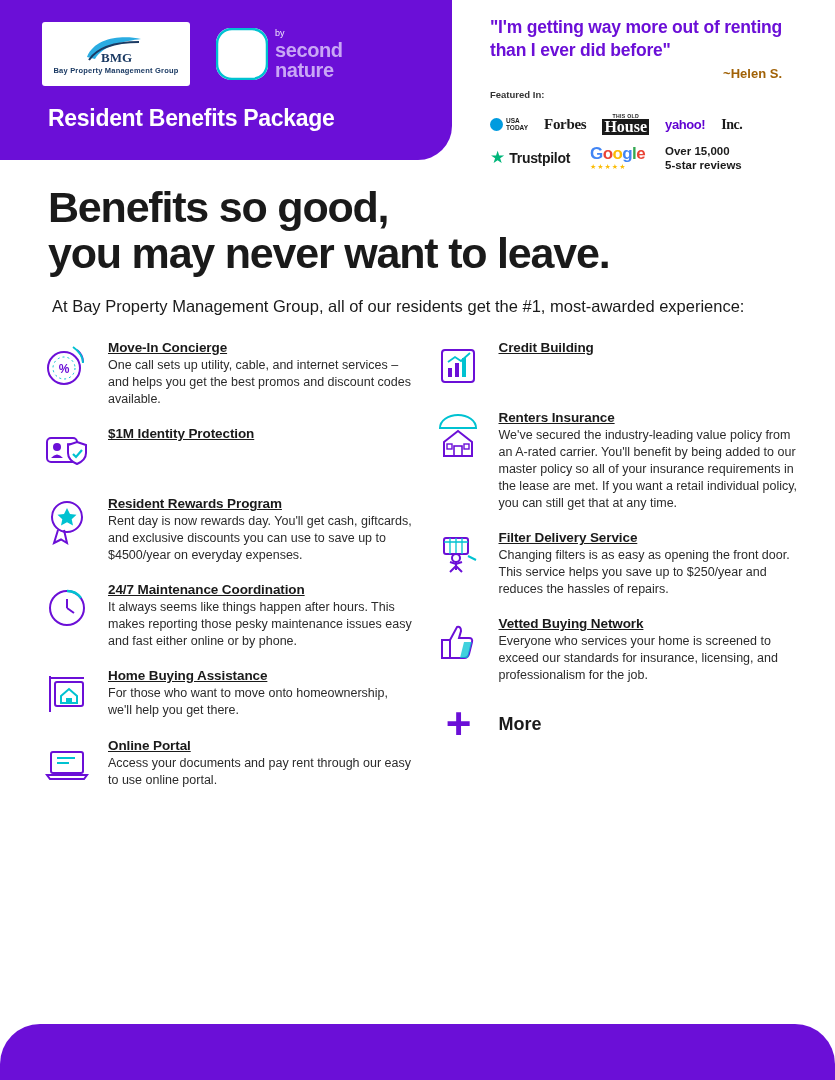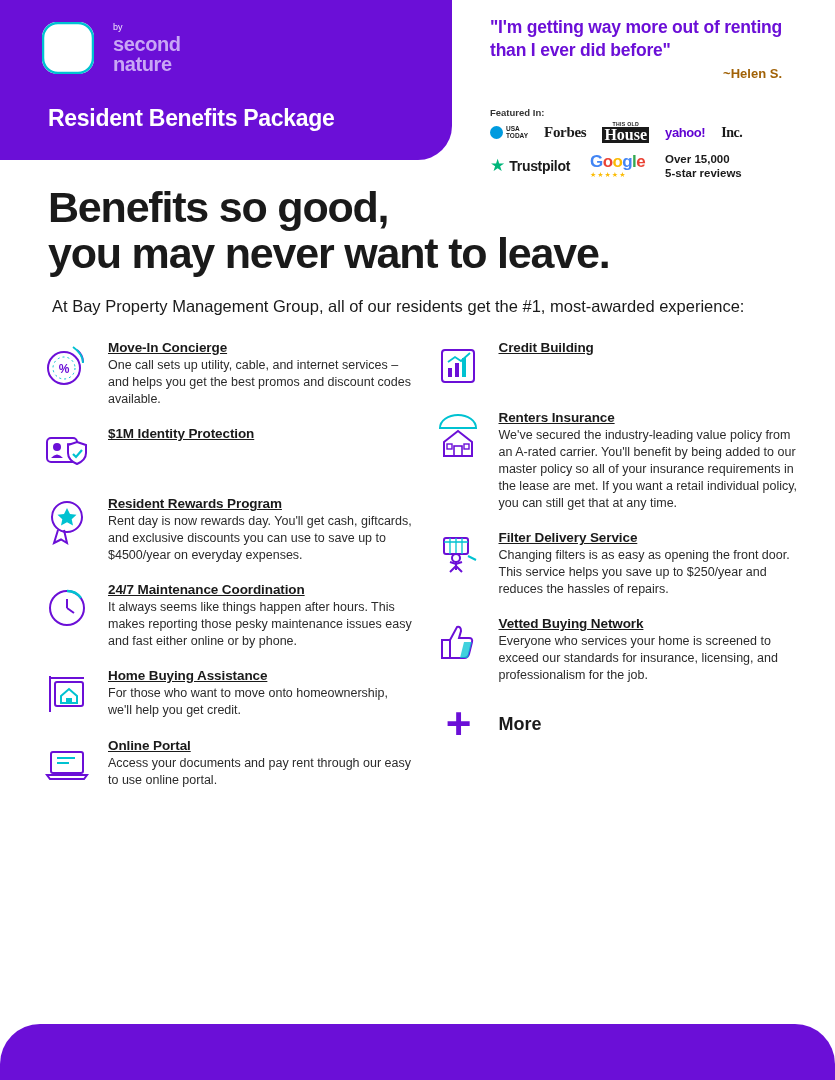--- a/index.html
+++ b/index.html
@@ -46,21 +46,21 @@
     padding: 4px 0;
   }
   .bmg-mark { width: 78px; height: 32px; position: relative; }
   .bmg-text {
     font-size: 7.5px;
     color: #1b3a63;
     letter-spacing: .2px;
     margin-top: 1px;
     font-weight: 600;
   }
-  .rbp-logo { display: flex; align-items: center; gap: 19px; }
+  .rbp-logo { display: flex; align-items: center; gap: 7px; }
   .rbp-badge {
     width: 52px; height: 52px;
     background: #ffffff;
     border-radius: 15px;
     display: flex; align-items: center; justify-content: center;
     position: relative;
   }
   .rbp-badge span {
     font-size: 19px; font-weight: 700; color: #00c2d1;
     letter-spacing: -.5px;
@@ -95,28 +95,28 @@
     color: #a16207;
     font-size: 13px;
     font-weight: 700;
     text-align: right;
     margin-top: 4px;
     padding-right: 38px;
   }
   .featured-label {
     font-size: 9.5px;
     color: #333;
-    margin-top: 26px;
+    margin-top: 8px;
     font-weight: 600;
   }
   .press-row {
     display: flex;
     align-items: center;
     gap: 16px;
-    margin-top: 4px;
+    margin-top: 14px;
     height: 22px;
   }
   .usatoday { display:flex; align-items:center; gap:3px; }
   .usatoday .dot { width: 13px; height: 13px; border-radius: 50%; background: #009bdf; }
   .usatoday .txt { font-size: 6.5px; font-weight: 700; color: #1a1a1a; line-height: 1.05; text-align:left;}
   .forbes { font-family: "Liberation Serif", serif; font-weight: 700; font-size: 15px; color: #1a1a1a; letter-spacing: -.3px;}
   .house { text-align:center; line-height: 1; }
   .house .t { font-size: 5.2px; font-weight:700; color:#1a1a1a; letter-spacing:.3px;}
   .house .b { font-family:"Liberation Serif",serif; font-size: 16px; font-weight: 700; color:#1a1a1a; background:#1a1a1a; color:#fff; padding: 0 2px;}
   .yahoo { font-size: 13px; font-weight: 700; color: #5f01d1; letter-spacing:-.4px;}
@@ -220,20 +220,30 @@
     border-top-right-radius: 40px;
   }
 </style>
 </head>
 <body>
 
 <div class="header">
   <div class="header-purple"></div>
 
   <div class="logo-row">
+    <div class="bmg-logo">
+      <div class="bmg-mark">
+        <svg width="78" height="32" viewBox="0 0 78 32">
+          <path d="M10 24 C18 4, 46 2, 64 6 C48 8, 26 12, 18 26 Z" fill="#2aace2"></path>
+          <path d="M12 27 C22 12, 44 9, 62 9" stroke="#1b3a63" stroke-width="2" fill="none"></path>
+          <text x="24" y="29" font-family="Liberation Serif, serif" font-size="13" font-weight="700" fill="#1b3a63">BMG</text>
+        </svg>
+      </div>
+      <div class="bmg-text">Bay Property Management Group</div>
+    </div>
 
     <div class="rbp-logo">
       <div class="rbp-badge">
         <svg width="52" height="52" viewBox="0 0 52 52" style="position:absolute;top:0;left:0">
           <rect x="1" y="1" width="50" height="50" rx="15" fill="#ffffff" stroke="#00c2d1" stroke-width="2.5"></rect>
         </svg>
         <span>rbp</span>
       </div>
       <div class="sn-text">
         <div class="sn-by">by</div>
@@ -355,21 +365,21 @@
         <svg width="50" height="48" viewBox="0 0 50 48">
           <path d="M7 6 v36" stroke="#6b0fd7" stroke-width="2"></path>
           <path d="M7 8 h34" stroke="#6b0fd7" stroke-width="2"></path>
           <rect x="12" y="12" width="28" height="24" rx="2" fill="none" stroke="#6b0fd7" stroke-width="2"></rect>
           <path d="M18 26 l8-7 l8 7 v7 h-16 z" fill="none" stroke="#00c2d1" stroke-width="2"></path>
           <rect x="23" y="28" width="6" height="5" fill="#00c2d1"></rect>
         </svg>
       </div>
       <div class="body">
         <h3>Home Buying Assistance</h3>
-        <p>For those who want to move onto homeownership, we'll help you get credit.</p>
+        <p>For those who want to move onto homeownership, we'll help you get there.</p>
       </div>
     </div>
 
     <div class="benefit">
       <div class="icon">
         <svg width="50" height="48" viewBox="0 0 50 48">
           <rect x="8" y="12" width="32" height="21" rx="2" fill="none" stroke="#6b0fd7" stroke-width="2"></rect>
           <path d="M4 35 h40 l-3 4 h-34 z" fill="none" stroke="#6b0fd7" stroke-width="2"></path>
           <path d="M14 18 h18 M14 23 h12" stroke="#00c2d1" stroke-width="2"></path>
         </svg>

